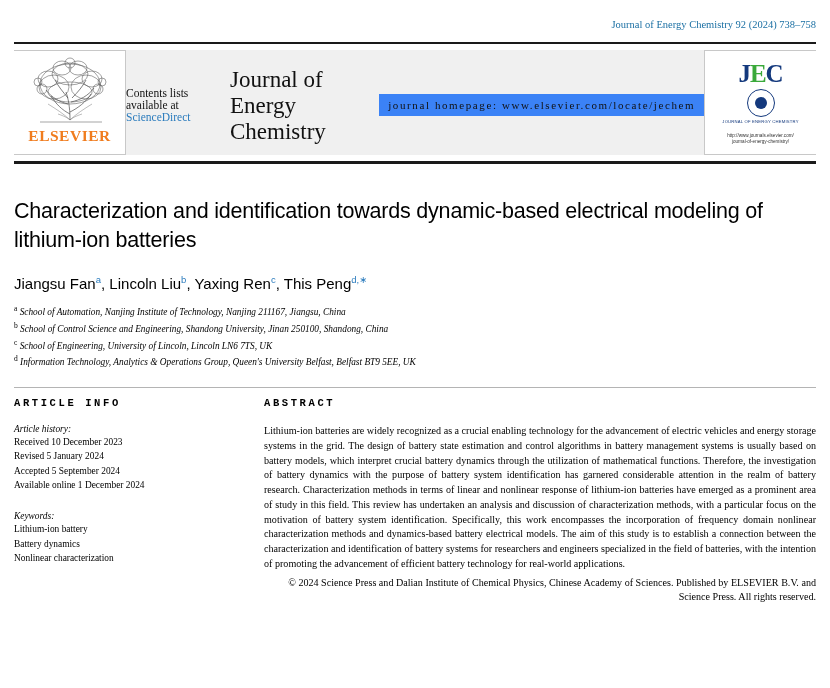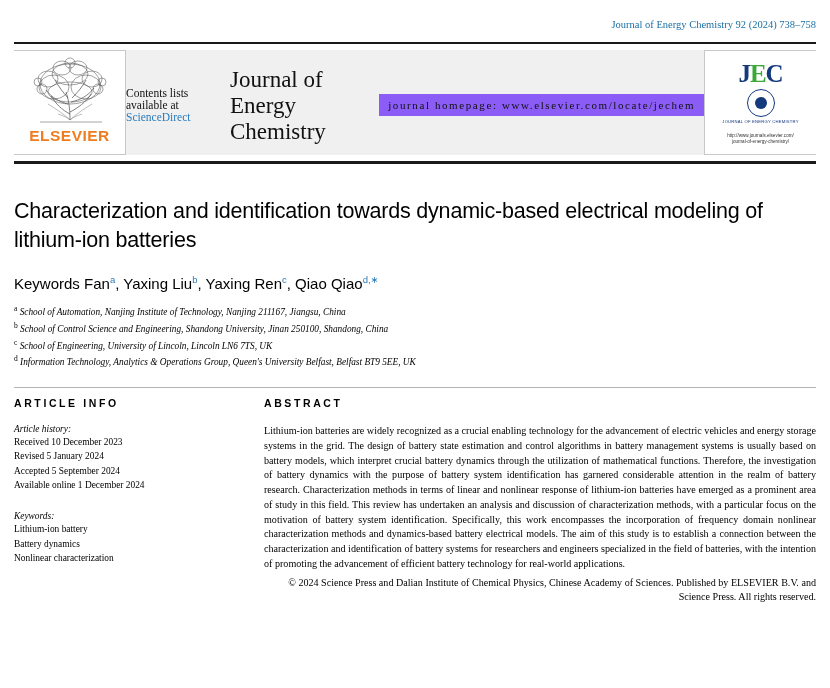--- a/index.html
+++ b/index.html
@@ -50,21 +50,21 @@
     flex-direction: column;
     align-items: center;
     justify-content: flex-start;
     padding-top: 3px;
     background: #fff;
     margin-top: 6px;
     margin-bottom: 6px;
   }
   .tree-svg { display:block; }
   .elsevier-word {
-    font-family: Liberation Sans, sans-serif;
+    font-family: Liberation Serif, serif;
     font-size: 15.5px;
     letter-spacing: 0.5px;
     color: #f07c1e;
     font-weight: bold;
     margin-top: 1px;
   }
   .center-box {
     flex: 1 1 auto;
     background: #f0f0f0;
     margin: 6px 0;
@@ -84,21 +84,21 @@
     color: #2a7bbd;
   }
   .journal-title {
     font-family: "Liberation Serif", serif;
     font-size: 23px;
     color: #111;
     margin: 4px 0 2px 0;
   }
   .homepage-bar {
     width: 100%;
-    background: #8b5cf6;
+    background: #3b82f6;
     text-align: center;
     font-size: 11px;
     letter-spacing: 1.6px;
     font-family: "Liberation Serif", serif;
     padding: 5px 0 5px 0;
     box-sizing: border-box;
     color: #111;
   }
   .jec-box {
     width: 112px;
@@ -199,21 +199,21 @@
   }
   .col-info {
     width: 224px;
     flex: 0 0 224px;
   }
   .col-abstract { flex: 1 1 auto; }
   .sec-head {
     font-size: 10.5px;
     font-weight: bold;
     letter-spacing: 2.6px;
-    font-family: Liberation Sans, sans-serif;
+    font-family: Liberation Mono, monospace;
     color: #000;
   }
   .info-sub {
     margin-top: 15px;
     font-size: 9.4px;
     font-style: italic;
     font-family: "Liberation Serif", serif;
   }
   .info-lines {
     font-size: 9.4px;
@@ -316,21 +316,21 @@
         <div>journal-of-energy-chemistry/</div>
       </div>
     </div>
 
   </div>
 
   <div class="title-block">
     <h1 class="paper-title">Characterization and identification towards dynamic-based electrical modeling of lithium-ion batteries</h1>
 
     <div class="authors">
-      <span>Keywords Fan</span><sup>a</sup>, <span>Yaxing Liu</span><sup>b</sup>, <span>Yaxing Ren</span><sup>c</sup>, <span>Qiao Qiao</span><sup>d,∗</sup>
+      <span>Jiangsu Fan</span><sup>a</sup>, <span>Lincoln Liu</span><sup>b</sup>, <span>Yaxing Ren</span><sup>c</sup>, <span>This Peng</span><sup>d,∗</sup>
     </div>
 
     <div class="affiliations">
       <div><sup>a</sup> <span>School of Automation, Nanjing Institute of Technology, Nanjing 211167, Jiangsu, China</span></div>
       <div><sup>b</sup> <span>School of Control Science and Engineering, Shandong University, Jinan 250100, Shandong, China</span></div>
       <div><sup>c</sup> <span>School of Engineering, University of Lincoln, Lincoln LN6 7TS, UK</span></div>
       <div><sup>d</sup> <span>Information Technology, Analytics &amp; Operations Group, Queen's University Belfast, Belfast BT9 5EE, UK</span></div>
     </div>
   </div>
 

